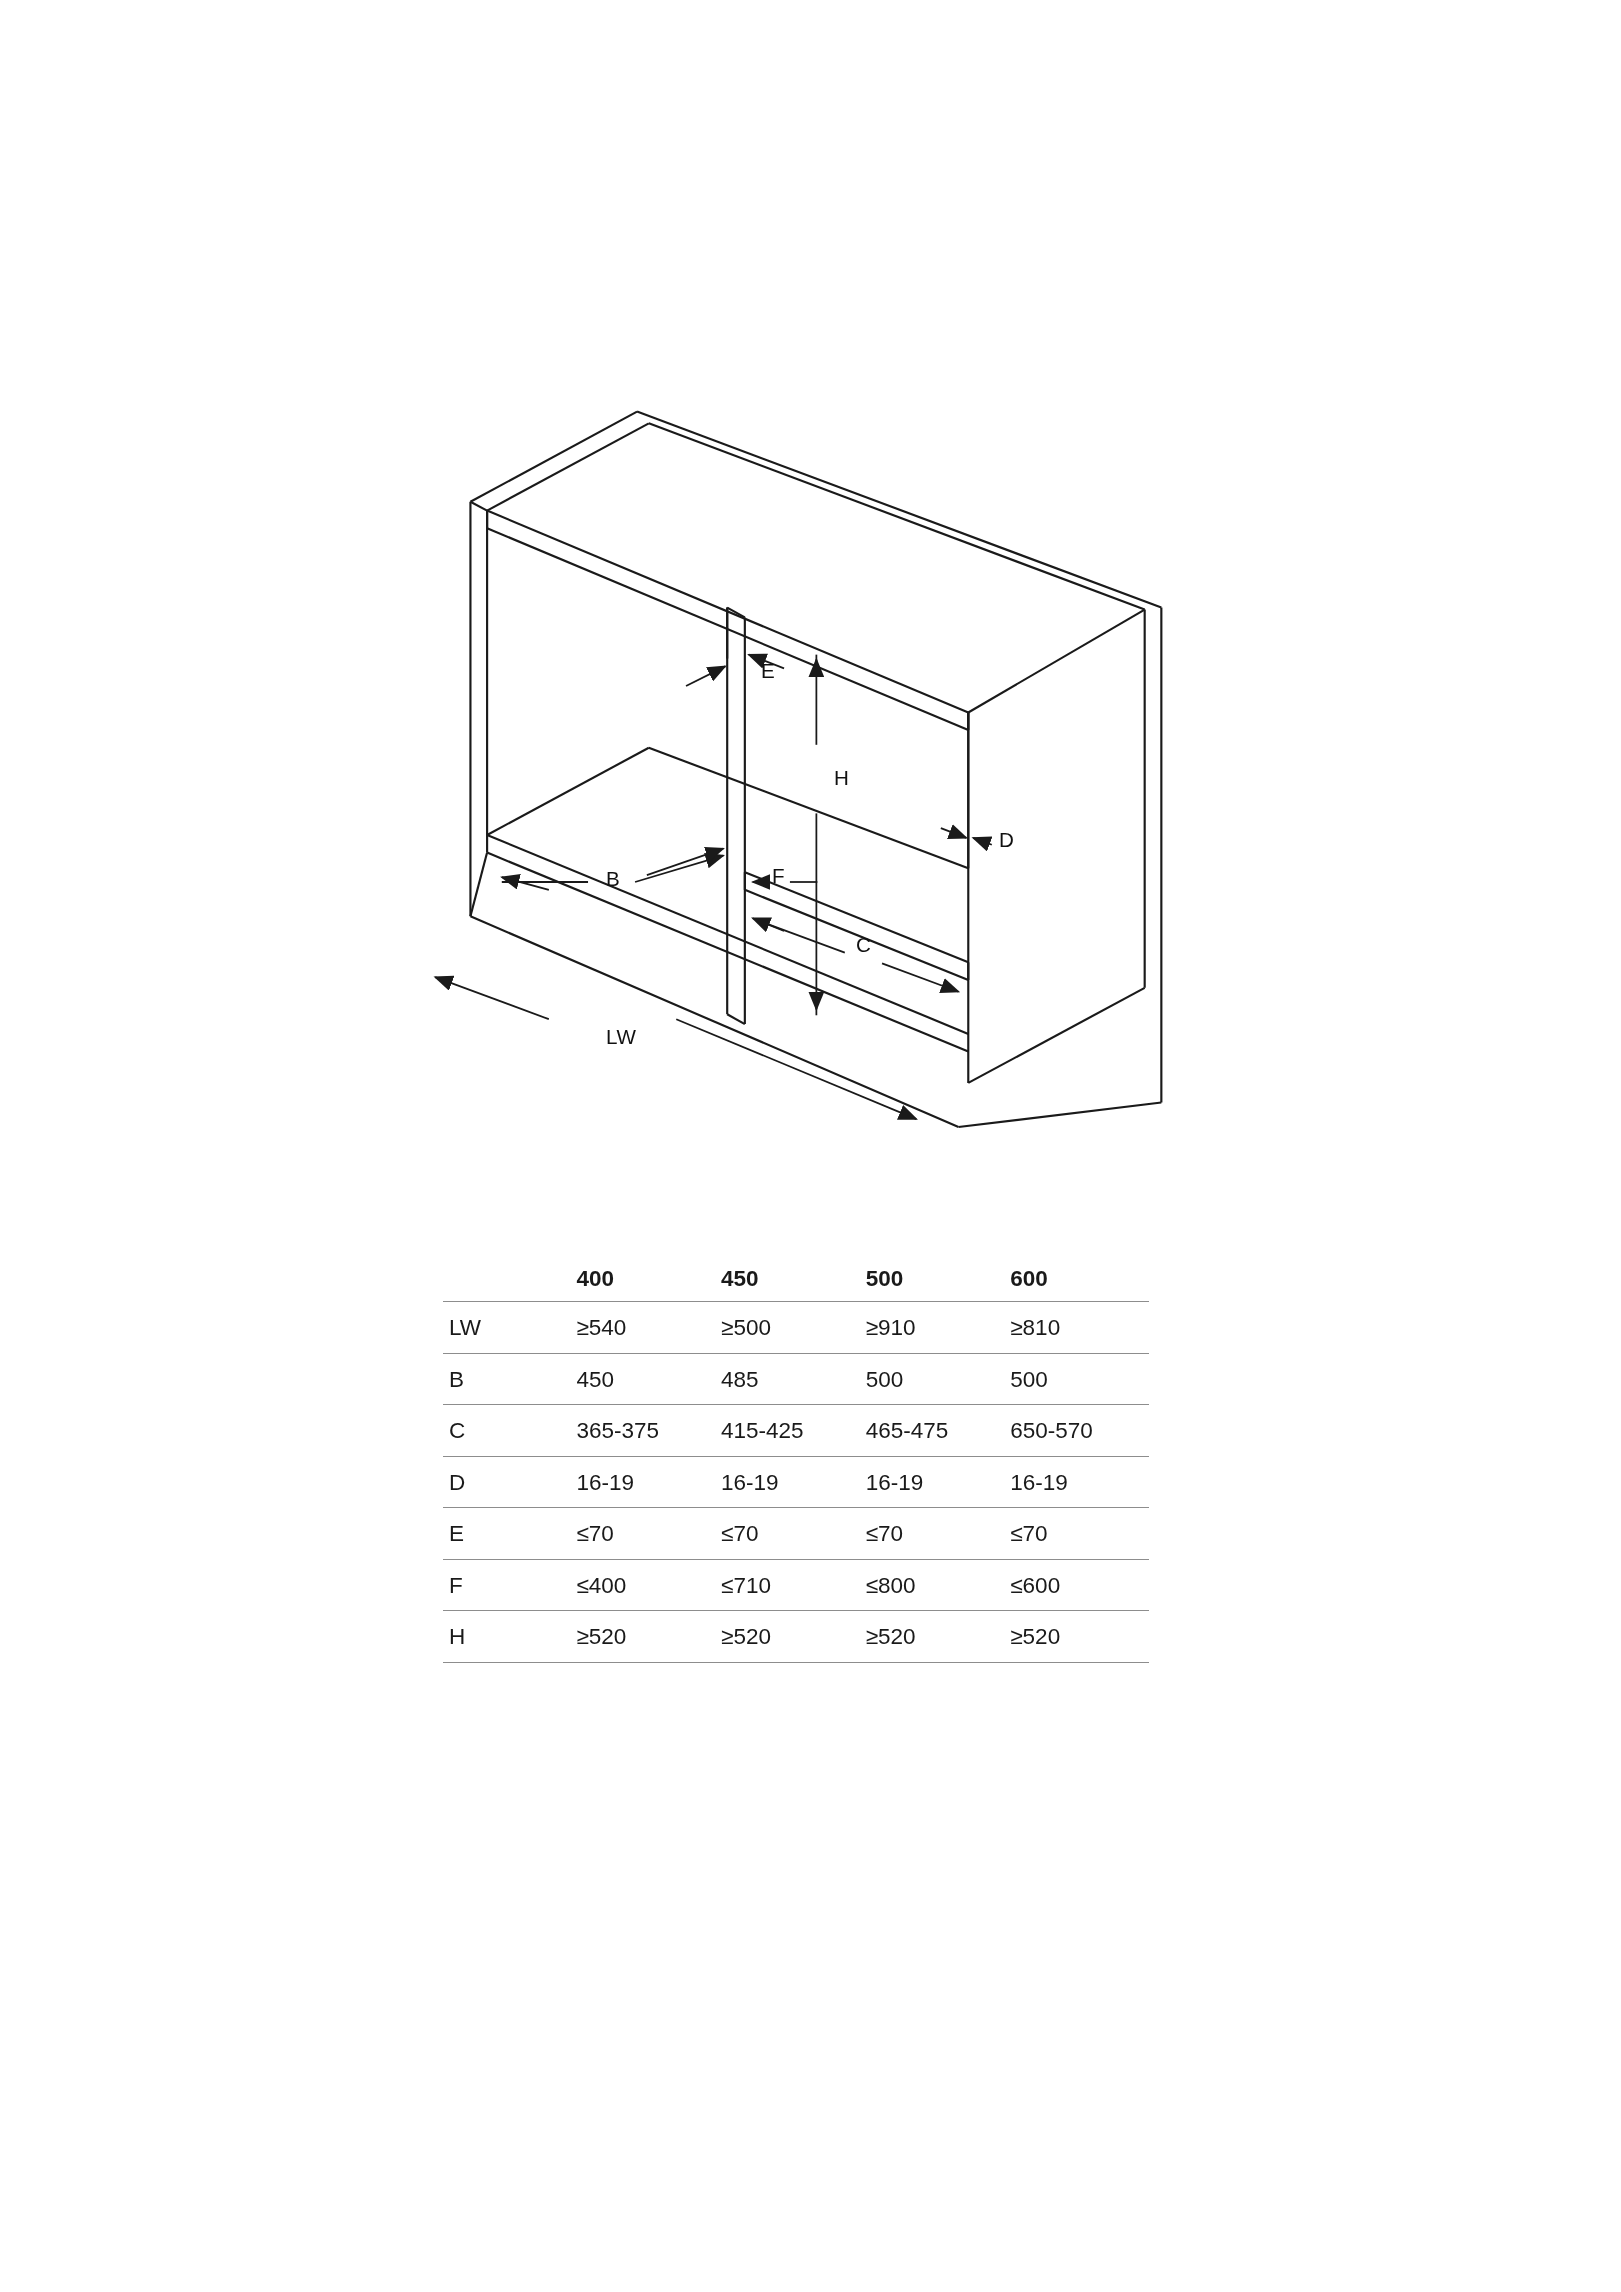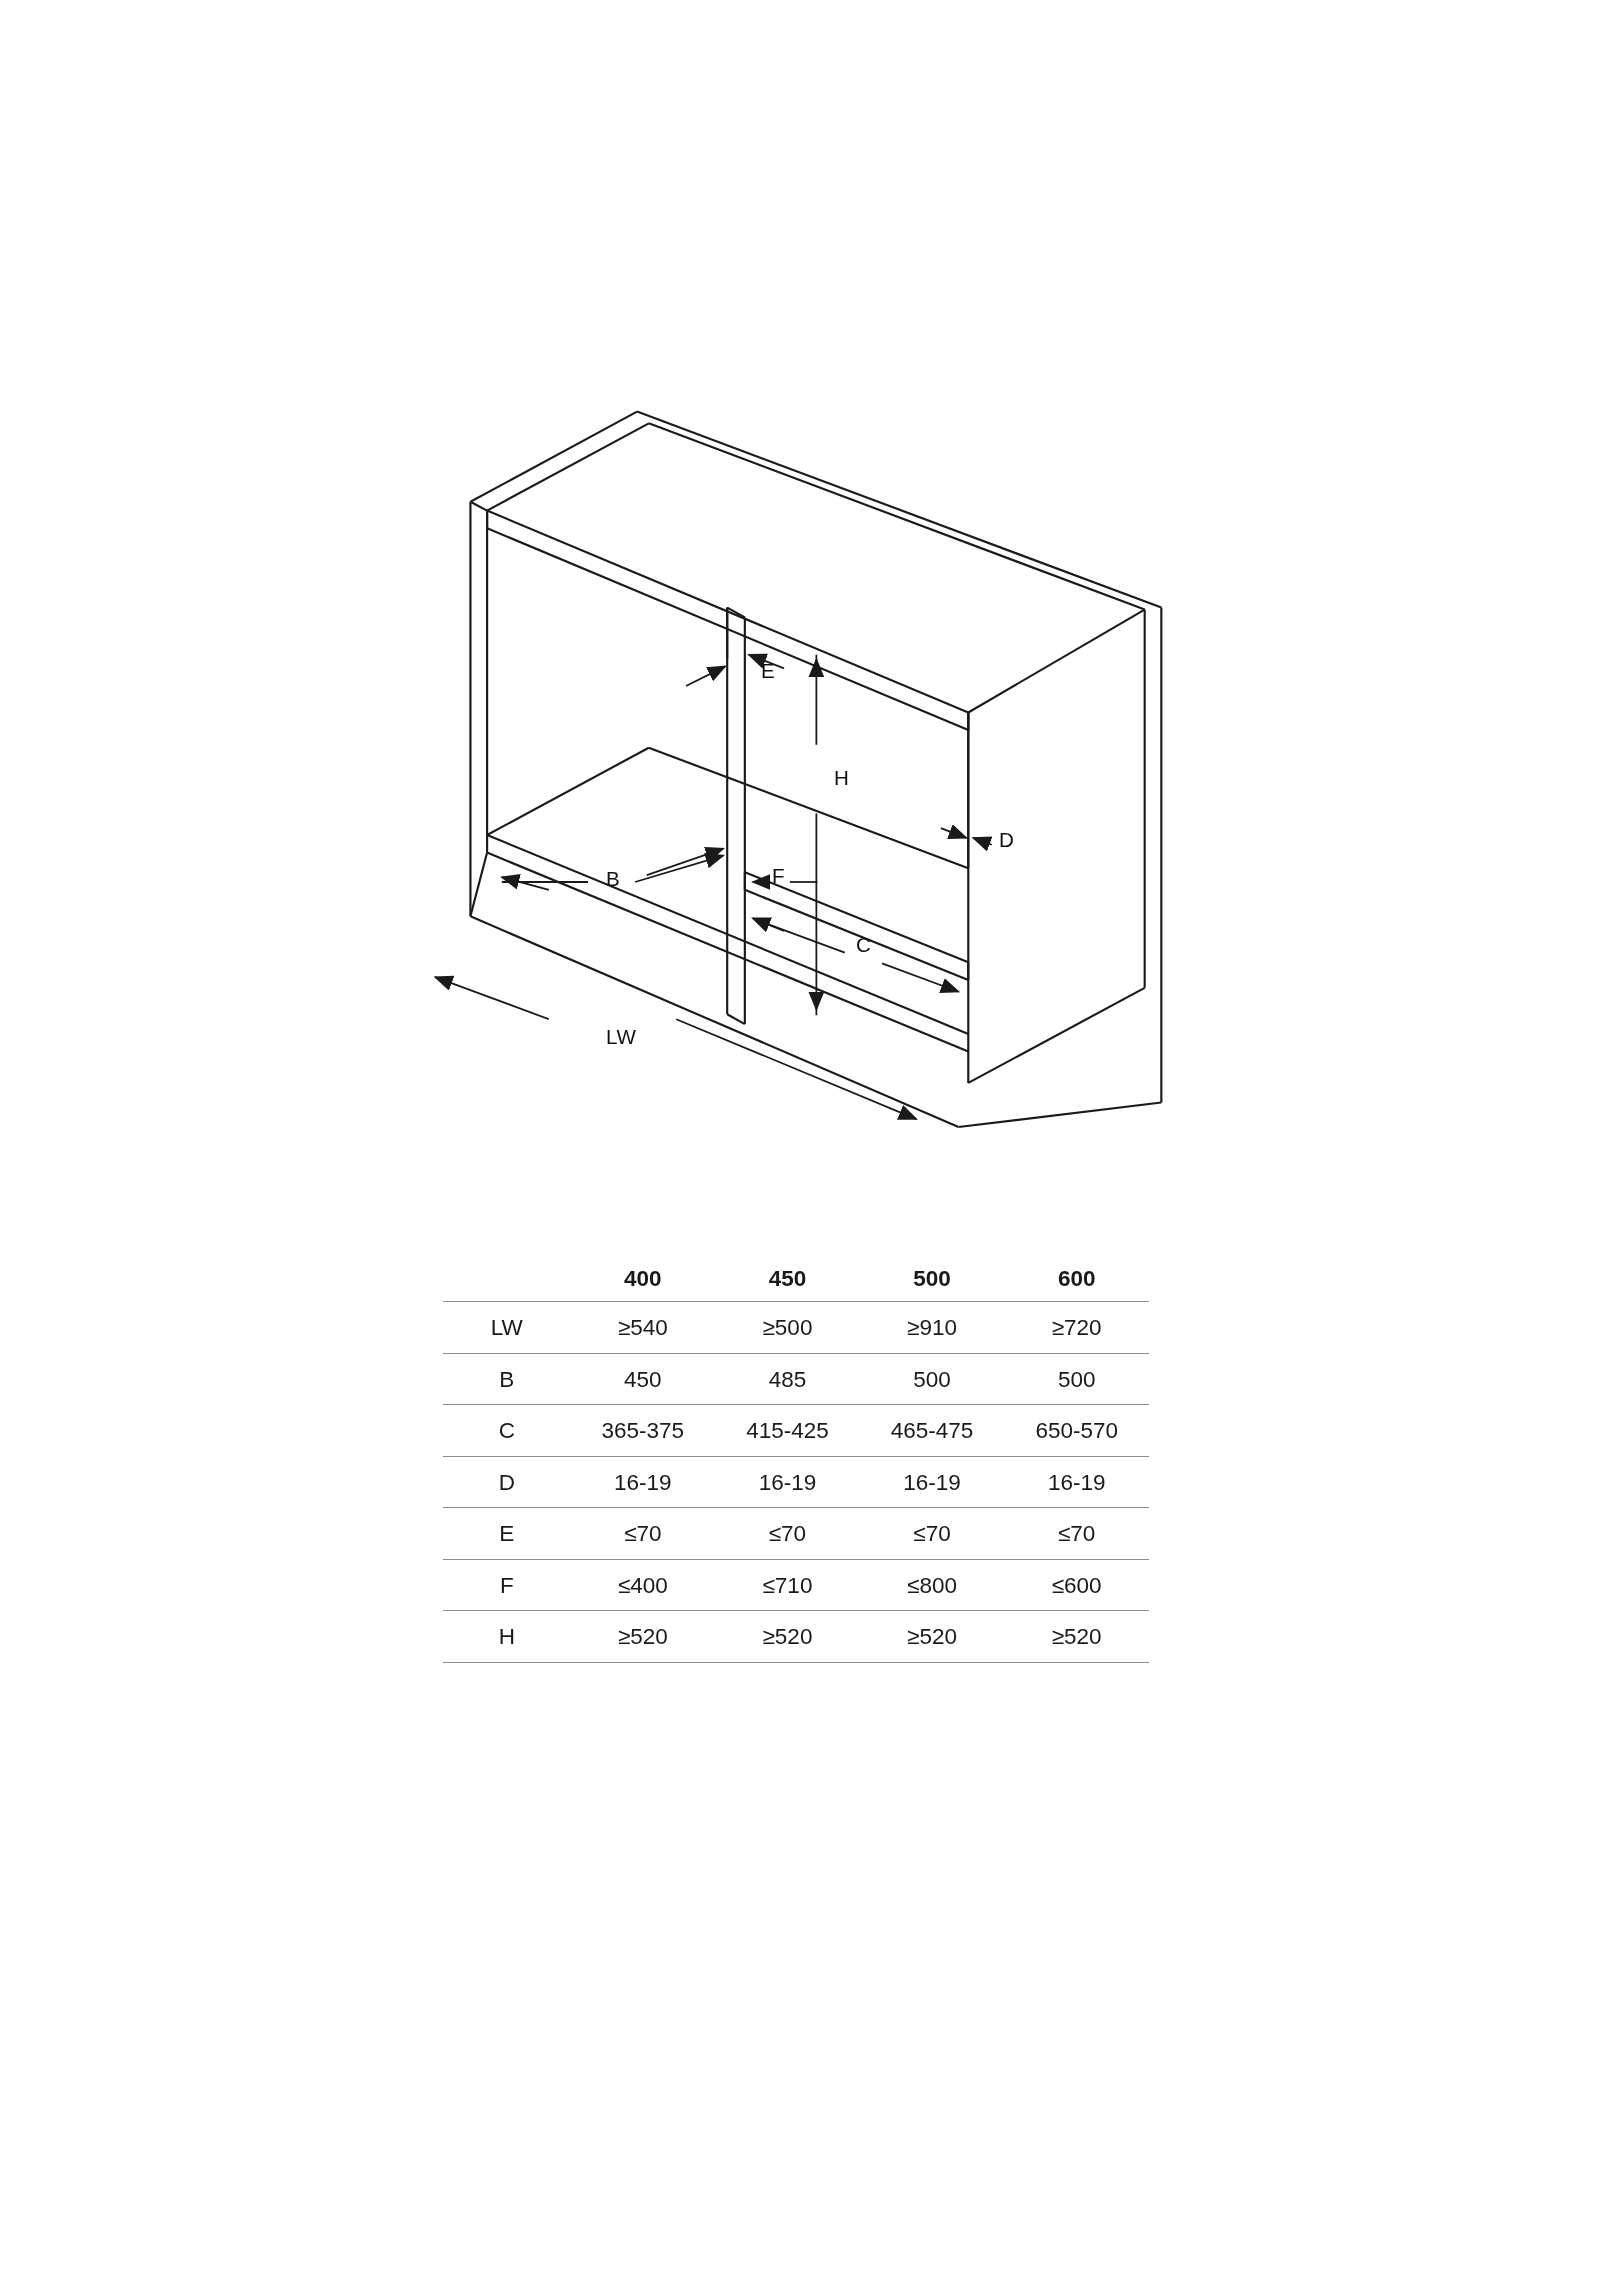--- a/index.html
+++ b/index.html
@@ -44,21 +44,21 @@
     left: 443px;
     top: 1253px;
     width: 706px;
   }
   table.spec {
     border-collapse: collapse;
     width: 706px;
     font-size: 22.5px;
   }
   table.spec th, table.spec td {
-    text-align: center;
+    text-align: left;
     padding: 12.7px 5.9px 11.8px 5.9px;
     font-weight: normal;
     color: #1a1a1a;
     border-bottom: 1.5px solid #8d8d8d;
     vertical-align: middle;
   }
   table.spec thead th {
     font-weight: bold;
     font-size: 22.5px;
     padding-bottom: 9.8px;
@@ -196,21 +196,21 @@
         <th>500</th>
         <th>600</th>
       </tr>
     </thead>
     <tbody>
       <tr>
         <td class="row-key">LW</td>
         <td>≥540</td>
         <td>≥500</td>
         <td>≥910</td>
-        <td>≥720</td>
+        <td>≥810</td>
       </tr>
       <tr>
         <td class="row-key">B</td>
         <td>450</td>
         <td>485</td>
         <td>500</td>
         <td>500</td>
       </tr>
       <tr>
         <td class="row-key">C</td>

